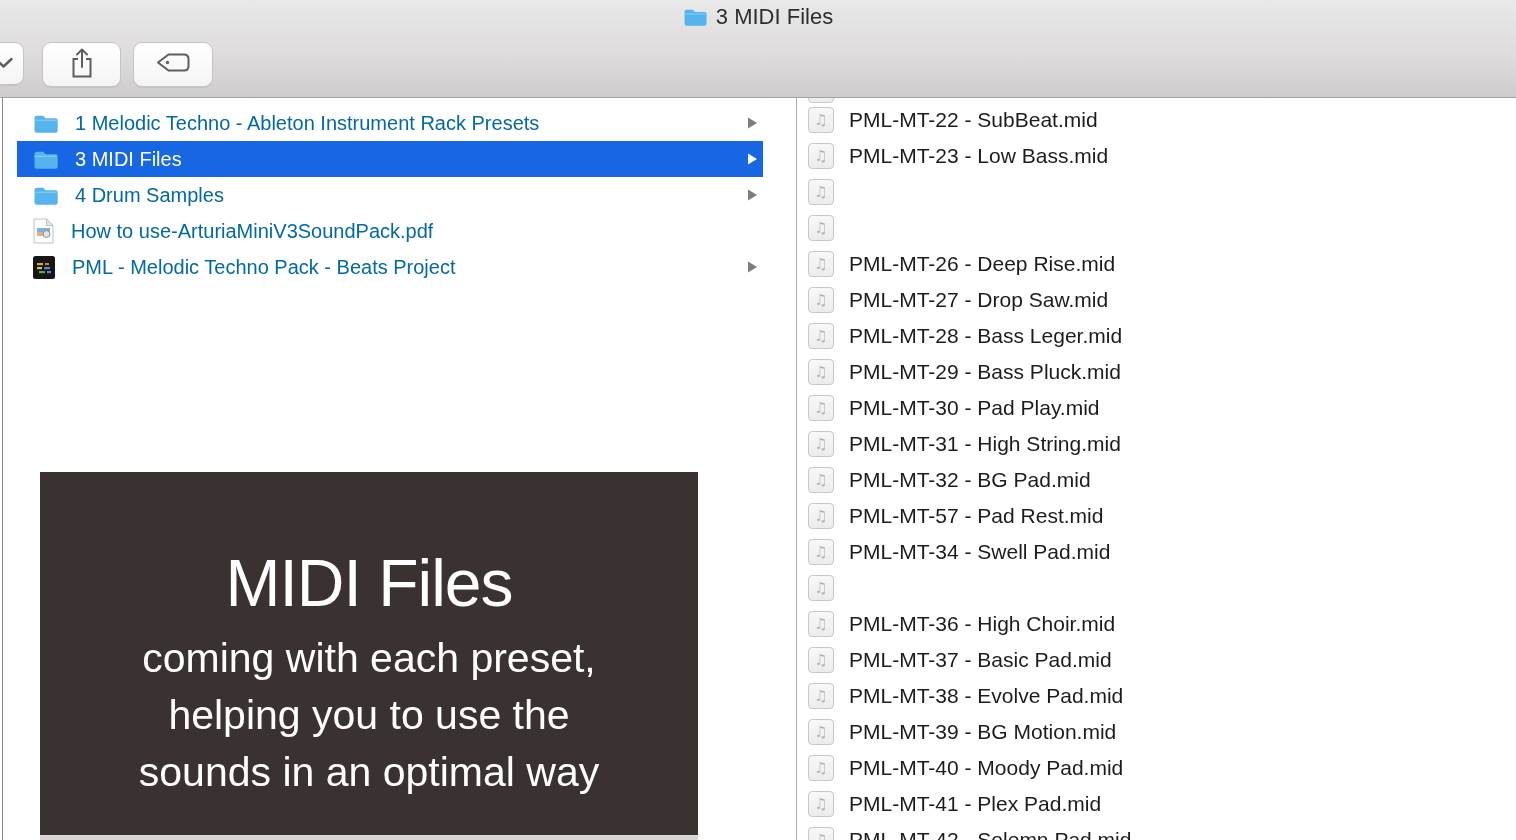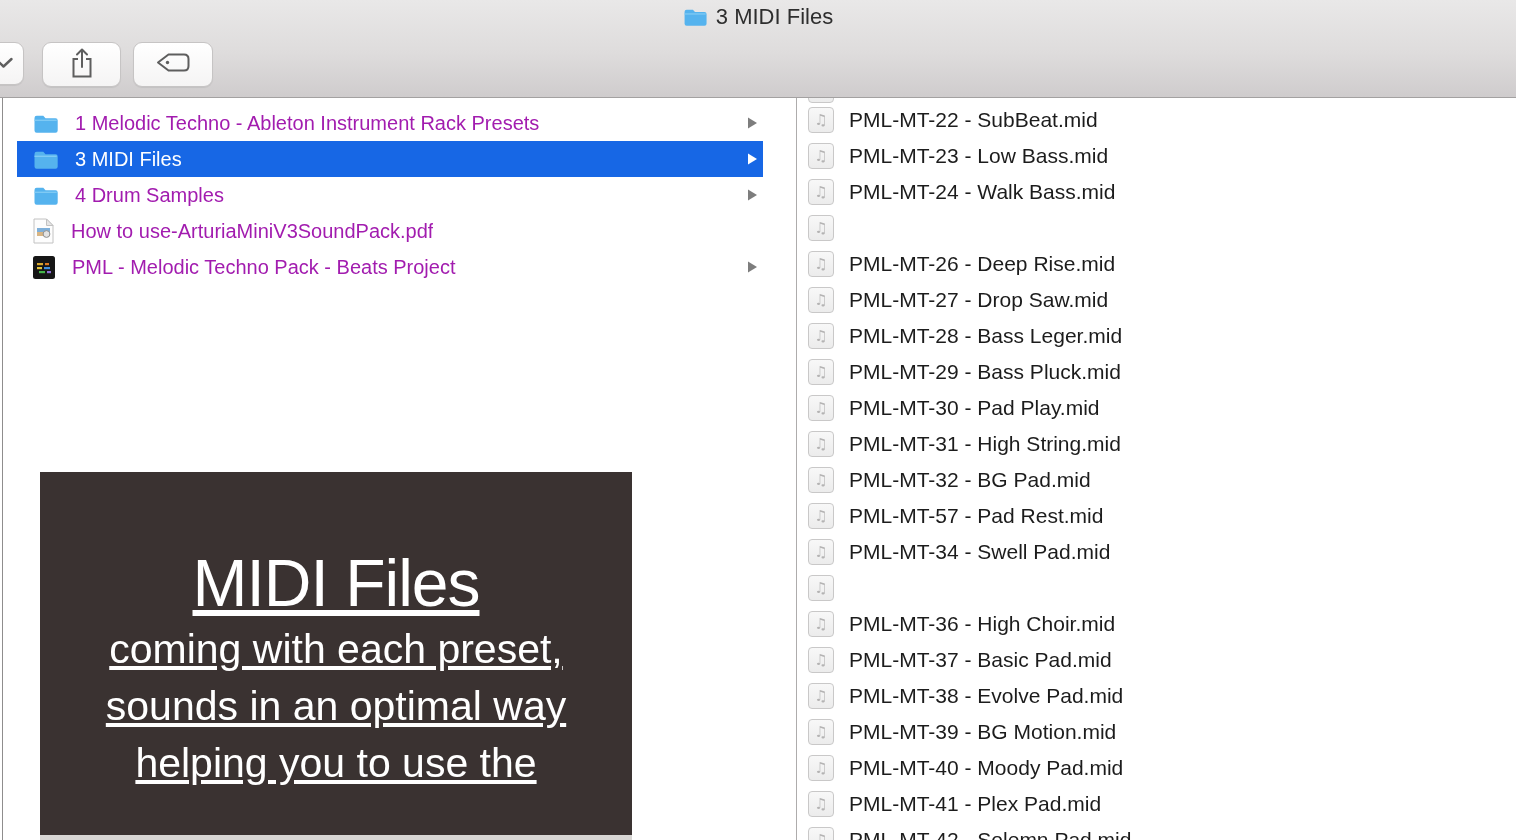--- a/index.html
+++ b/index.html
@@ -26,31 +26,31 @@
   .content{position:absolute;top:98px;left:0;right:0;bottom:0;background:#fff;}
   .edge-line{position:absolute;left:2px;top:0;bottom:0;width:1px;background:#8f8d8d;}
   .divider{position:absolute;left:796px;top:0;bottom:0;width:1px;background:#aeacac;}
 
   
   .col-left{position:absolute;left:3px;top:0;width:792px;bottom:0;overflow:hidden;}
   #left-list{padding-top:7px;}
   .lrow{height:36px;margin-left:14px;width:746px;box-sizing:border-box;
     display:flex;align-items:center;padding:0 6px 0 16px;}
   .lrow .ficon{flex:0 0 auto;margin-right:17px;display:flex;align-items:center;}
-  .lrow .lbl{font-size:20px;color:#a21caf;white-space:nowrap;overflow:hidden;}
+  .lrow .lbl{font-size:20px;color:#0369a1;white-space:nowrap;overflow:hidden;}
   .lrow .disc{margin-left:auto;color:#7d7d7d;display:flex;align-items:center;}
   .lrow.sel{background:var(--sel,#1767e5);}
   .lrow.sel .lbl{color:#fff;}
   .lrow.sel .disc{color:#fff;}
 
   
-  .preview{position:absolute;left:37px;top:374px;width:592px;bottom:0;
-    background:var(--pvbg,#3a3231);color:#fff;text-align:center;overflow:hidden;text-decoration:underline;}
+  .preview{position:absolute;left:37px;top:374px;width:658px;bottom:0;
+    background:var(--pvbg,#3a3231);color:#fff;text-align:center;overflow:hidden;}
   .pv-title{margin-top:76px;font-size:66px;line-height:70px;letter-spacing:-1px;}
-  .pv-subs{margin-top:3px;}
+  .pv-subs{margin-top:12px;}
   .pv-sub{font-size:41px;line-height:57px;}
   .pv-strip{position:absolute;left:0;right:0;bottom:0;height:5px;background:#d8d6d4;}
 
   
   .col-right{position:absolute;left:797px;right:0;top:0;bottom:0;overflow:hidden;}
   #right-list{padding-top:4px;}
   .rrow{height:36px;display:flex;align-items:center;padding-left:11px;}
   .midi-icon{width:26px;height:26px;box-sizing:border-box;border-radius:4px;
     background:linear-gradient(#f8f8f8,#ececec);border:1px solid #c9c8c8;
     display:flex;align-items:center;justify-content:center;flex:0 0 auto;margin-right:15px;}
@@ -180,22 +180,22 @@
                 <polygon points="0,0.5 9,6 0,11.5" fill="currentColor"></polygon>
               </svg>
             </span>
   </div>
         </div>
 
       <div class="preview">
         <div class="pv-title">MIDI Files</div>
         <div class="pv-subs">
           <div class="pv-sub">coming with each preset,</div>
+          <div class="pv-sub">helping you to use the</div>
           <div class="pv-sub">sounds in an optimal way</div>
-          <div class="pv-sub">helping you to use the</div>
         </div>
         <div class="pv-strip"></div>
       </div>
     </div>
 
     <div class="divider"></div>
 
     <div class="col-right">
       <span class="midi-icon partial-top"></span>
       <div id="right-list">
@@ -208,21 +208,20 @@
           <div class="rrow">
      <span class="midi-icon">
               <span class="note">♫</span>
             </span>
      <span class="rlbl">PML-MT-23 - Low Bass.mid</span>
    </div>
           <div class="rrow">
      <span class="midi-icon">
               <span class="note">♫</span>
             </span>
-     <span class="rlbl">PML-MT-24 - Walk Bass.mid</span>
    </div>
           <div class="rrow">
      <span class="midi-icon">
               <span class="note">♫</span>
             </span>
    </div>
           <div class="rrow">
      <span class="midi-icon">
               <span class="note">♫</span>
             </span>

